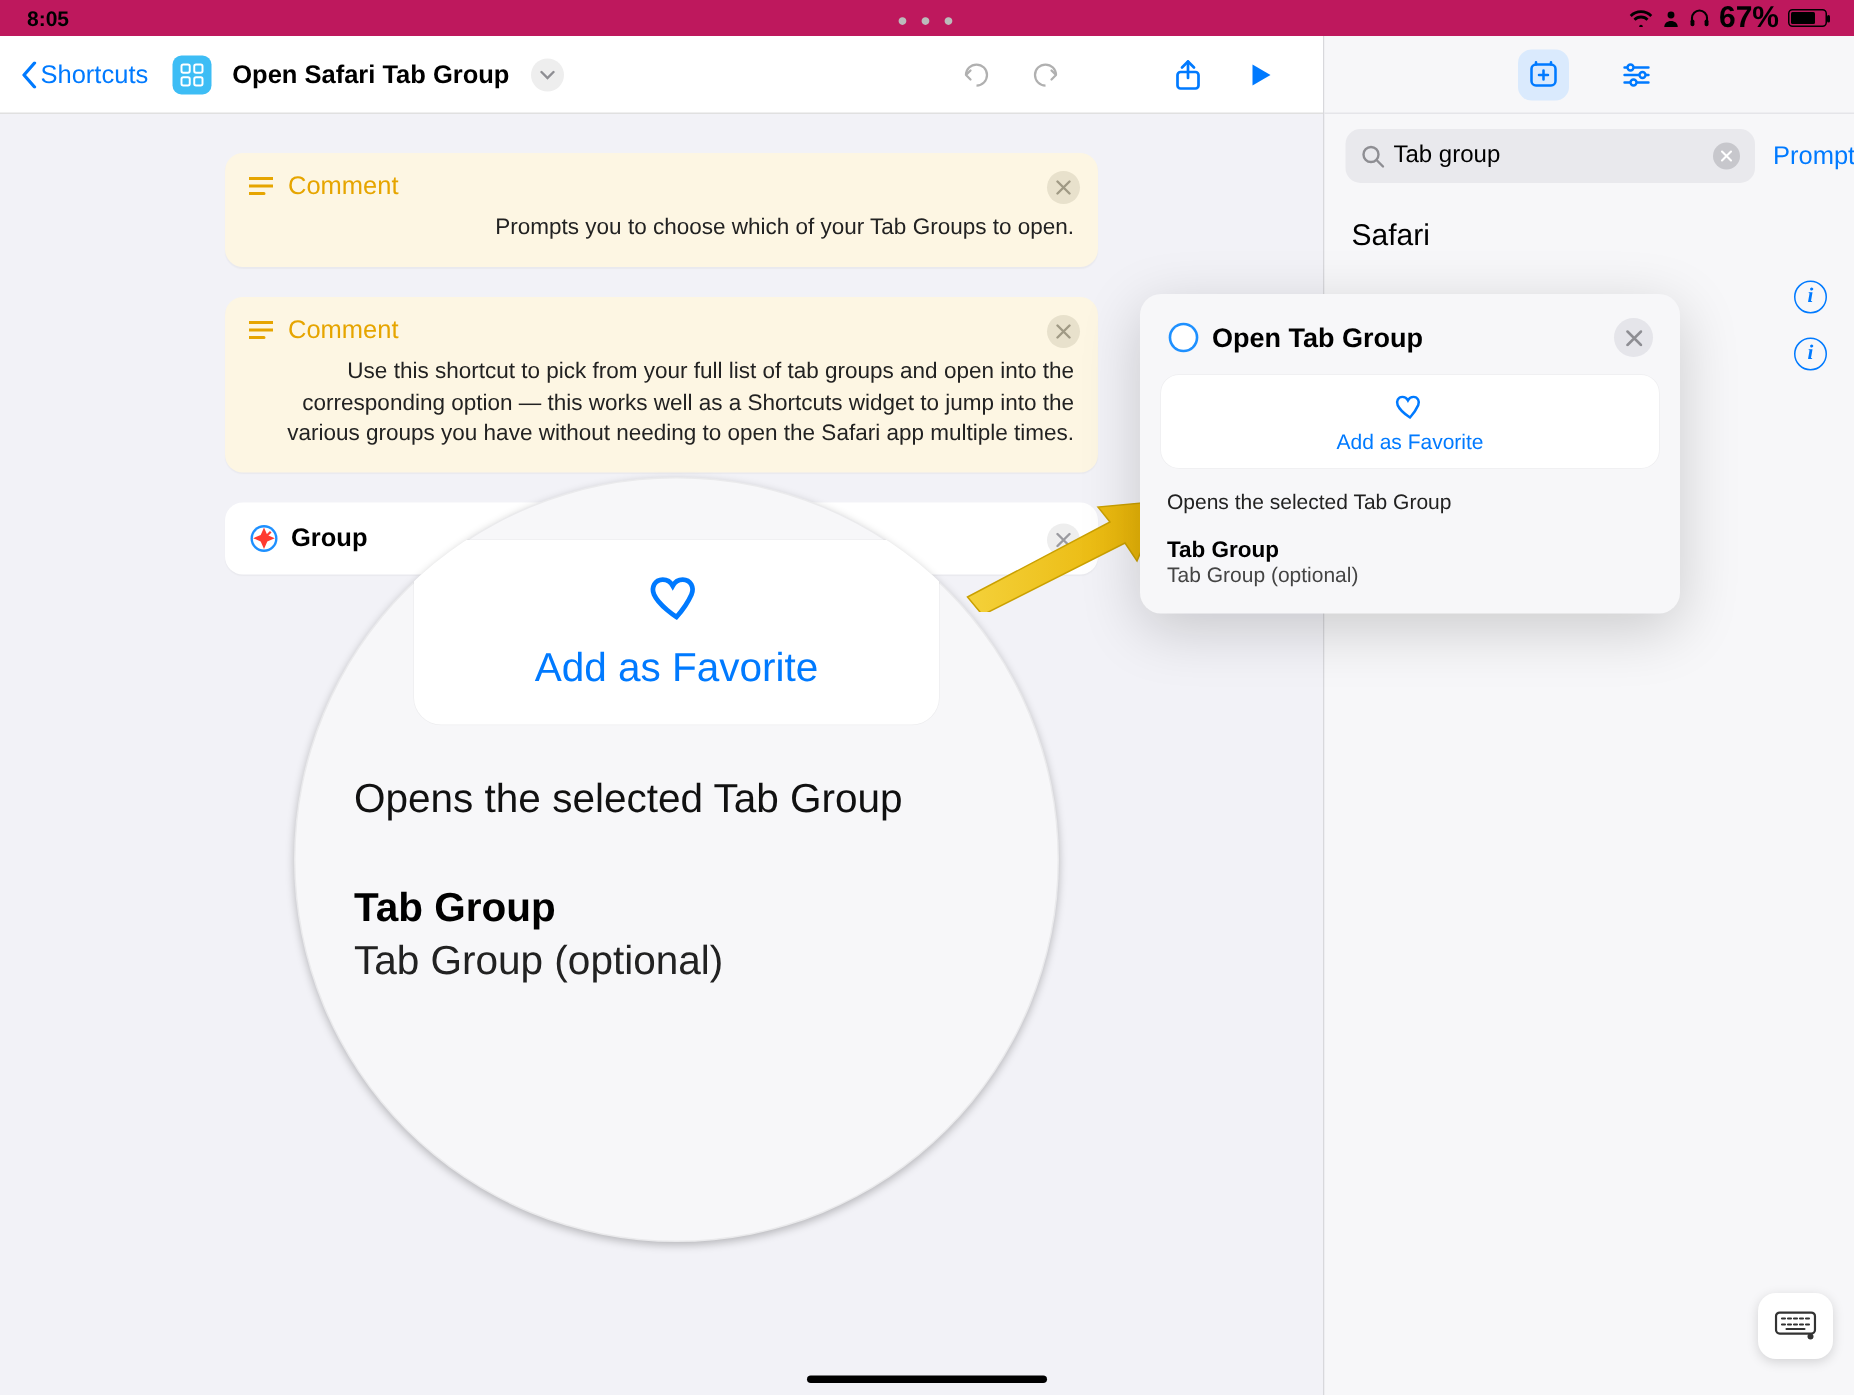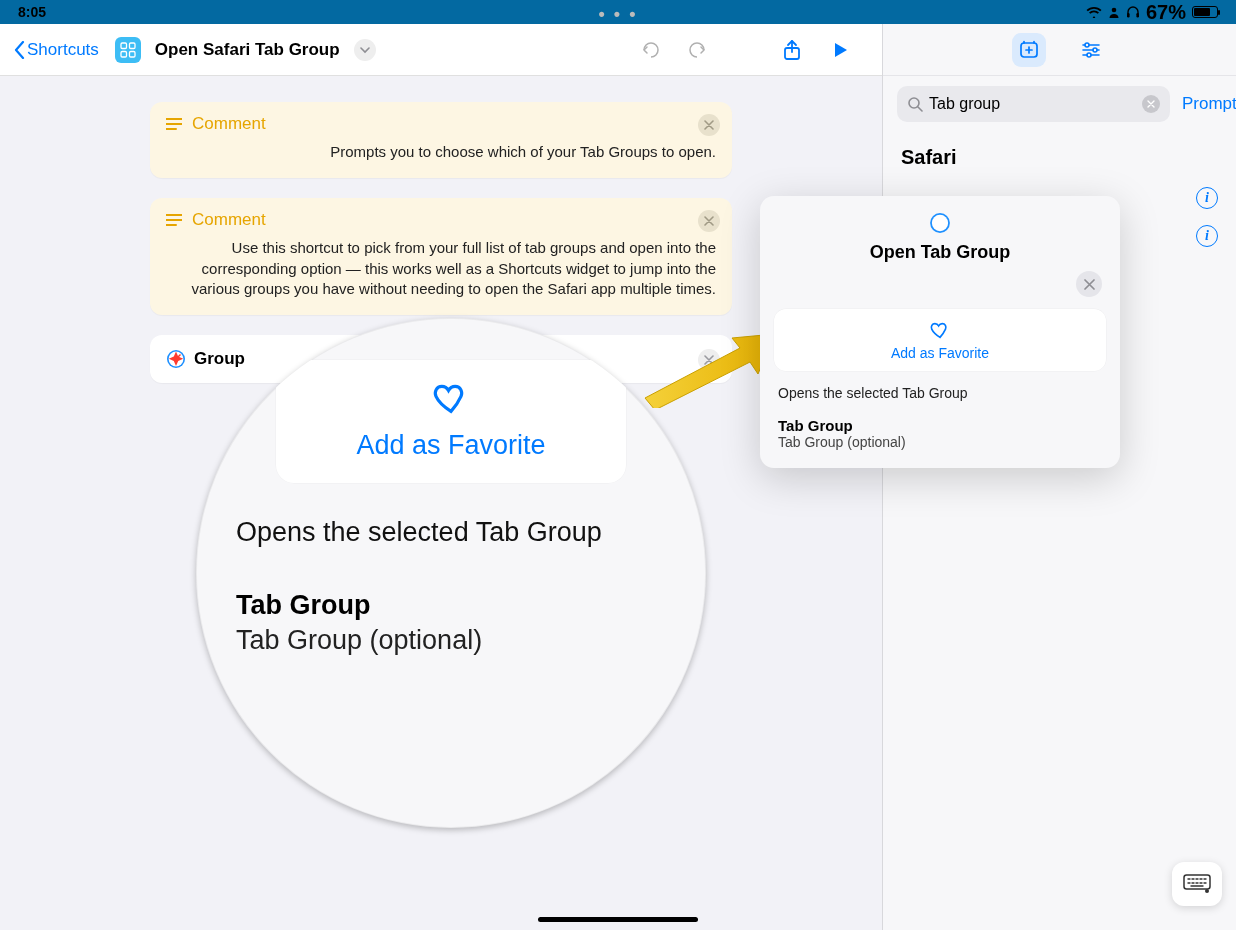--- a/index.html
+++ b/index.html
@@ -1,19 +1,19 @@
 <!DOCTYPE html>
 <html><head>
 <meta charset="utf-8">
 <style>
   * { box-sizing: border-box; margin: 0; padding: 0; }
   html, body { width: 1236px; height: 930px; font-family: -apple-system, "SF Pro Text", "Helvetica Neue", Arial, sans-serif; background: #f2f2f7; overflow: hidden; }
 
   
-  .status-bar { height: 24px; display: flex; align-items: center; justify-content: space-between; padding: 0 18px; font-size: 14px; font-weight: 600; color: #000; background: #0369a1; }
+  .status-bar { height: 24px; display: flex; align-items: center; justify-content: space-between; padding: 0 18px; font-size: 14px; font-weight: 600; color: #000; background: #be185d; }
   .status-right { display: flex; align-items: center; gap: 6px; font-size: 20px; }
   .battery { display:inline-flex; align-items:center; gap:3px;}
   .battery-body { width: 26px; height: 12px; border: 1px solid #000; border-radius: 3px; position: relative; }
   .battery-body::after { content:""; position:absolute; right:-3px; top:3px; width:2px; height:5px; background:#000; border-radius:1px;}
   .battery-fill { position:absolute; left:1px; top:1px; bottom:1px; width:67%; background:#000; border-radius:1px;}
 
   .pill { position:absolute; top:4px; left:50%; transform:translateX(-50%); color:#bbb; font-size:18px; letter-spacing:2px;}
 
   
   .topnav { height: 52px; display:flex; align-items:center; background:#fff; border-bottom:1px solid #e0e0e0; position:relative; }
@@ -58,27 +58,27 @@
   .side-tab svg { width:22px; height:22px; }
 
   .search-row { display:flex; align-items:center; gap:12px; padding:10px 14px 6px;}
   .search-field { flex:1; background:#e9e9ed; border-radius:10px; height:36px; display:flex; align-items:center; padding:0 10px; gap:6px;}
   .search-field svg { width:16px; height:16px; fill:#8e8e93;}
   .search-field input { border:none; background:transparent; font-size:16px; outline:none; flex:1; }
   .search-clear { width:18px; height:18px; border-radius:9px; background:#c7c7cc; display:flex; align-items:center; justify-content:center;}
   .search-clear svg { width:8px; height:8px; fill:#fff;}
   .cancel-link { color:#007aff; font-size:17px; }
 
-  .section-header { font-weight:700; font-size:20px; padding:18px 18px 8px; }
+  .section-header { font-weight:400; font-size:20px; padding:18px 18px 8px; }
   .result-row { padding:10px 18px; position:relative; }
   .info-circ { position:absolute; right:18px; top:10px; width:22px; height:22px; border:1.6px solid #007aff; border-radius:11px; display:flex; align-items:center; justify-content:center; color:#007aff; font-family: Georgia, serif; font-style: italic; font-weight:600; font-size:14px; }
 
   
   .popover { position:absolute; top:196px; left:760px; width:360px; background:#f7f7f9; border-radius:14px; box-shadow: 0 10px 40px rgba(0,0,0,0.18); padding:14px 14px 18px; z-index:5;}
-  .pop-head { display:flex; align-items:center; gap:8px; font-size:18px; font-weight:700; padding:2px 4px 12px;flex-direction:column;}
+  .pop-head { display:flex; align-items:center; gap:8px; font-size:18px; font-weight:700; padding:2px 4px 12px;}
   .pop-close { margin-left:auto; width:26px; height:26px; border-radius:13px; background:#e5e5ea; display:flex; align-items:center; justify-content:center;}
   .pop-close svg{width:11px;height:11px;fill:#8e8e93;}
   .pop-buttons { display:flex; gap:10px;}
   .pop-btn { flex:1; background:#fff; border-radius:12px; padding:10px 4px 10px; display:flex; flex-direction:column; align-items:center; gap:4px; box-shadow:0 0 0 0.5px rgba(0,0,0,0.04);}
   .pop-btn svg { width:22px; height:22px; }
   .pop-btn-label { color:#007aff; font-size:14px; font-weight:500;}
   .pop-desc { font-size:14px; color:#222; padding:14px 4px 8px;}
   .pop-param-title { font-weight:700; font-size:15px; padding:8px 4px 0;}
   .pop-param-sub { font-size:14px; color:#444; padding:0 4px;}
 

